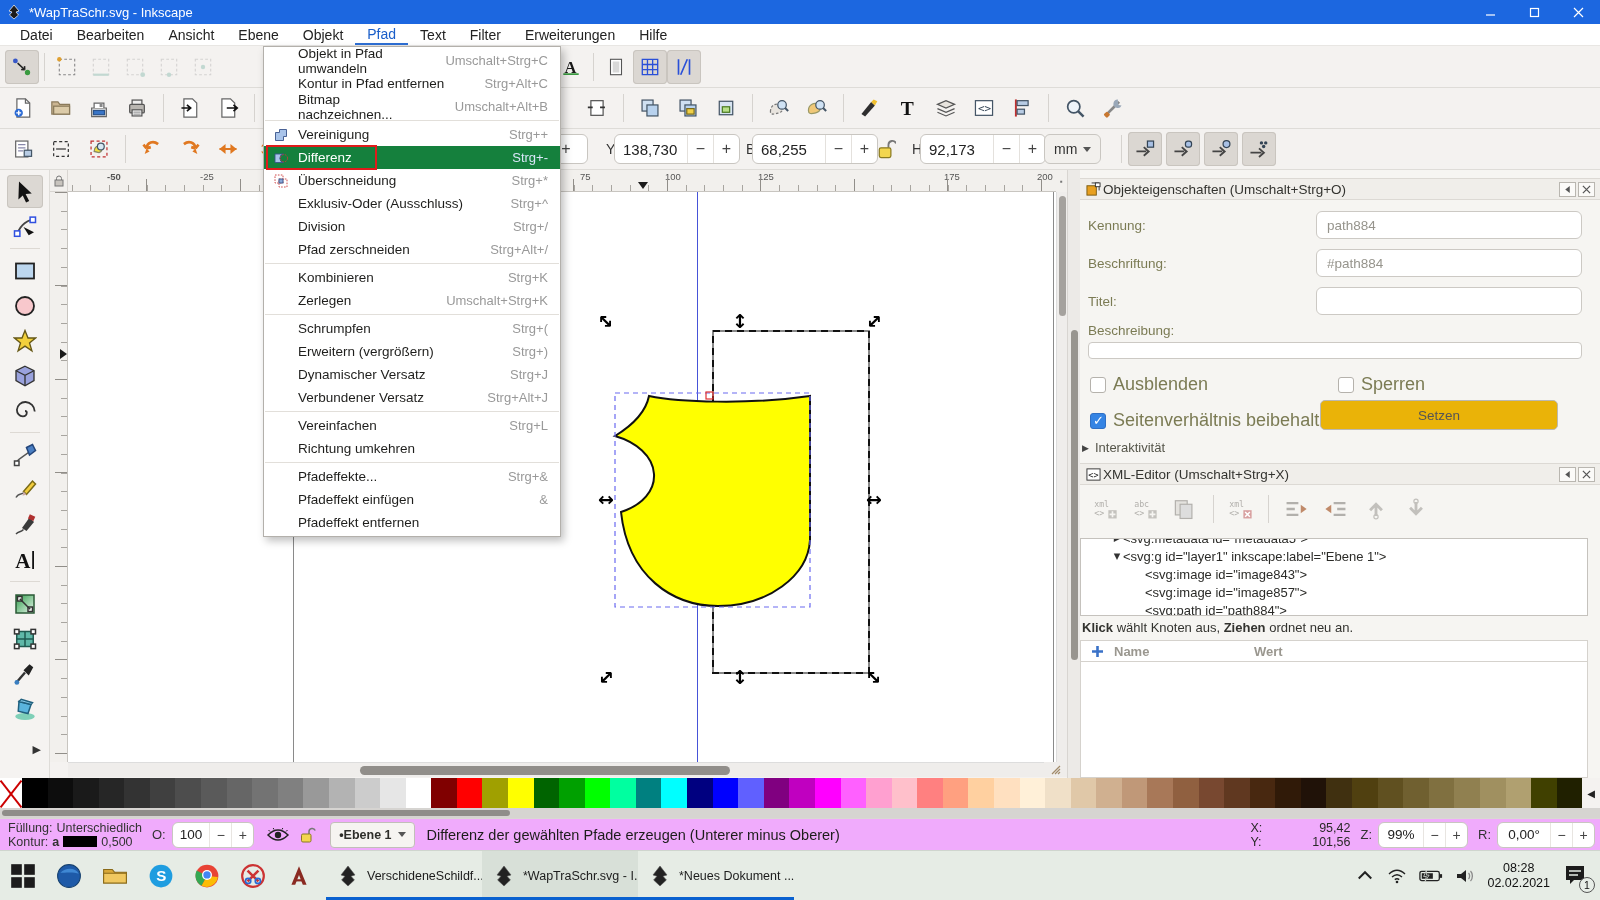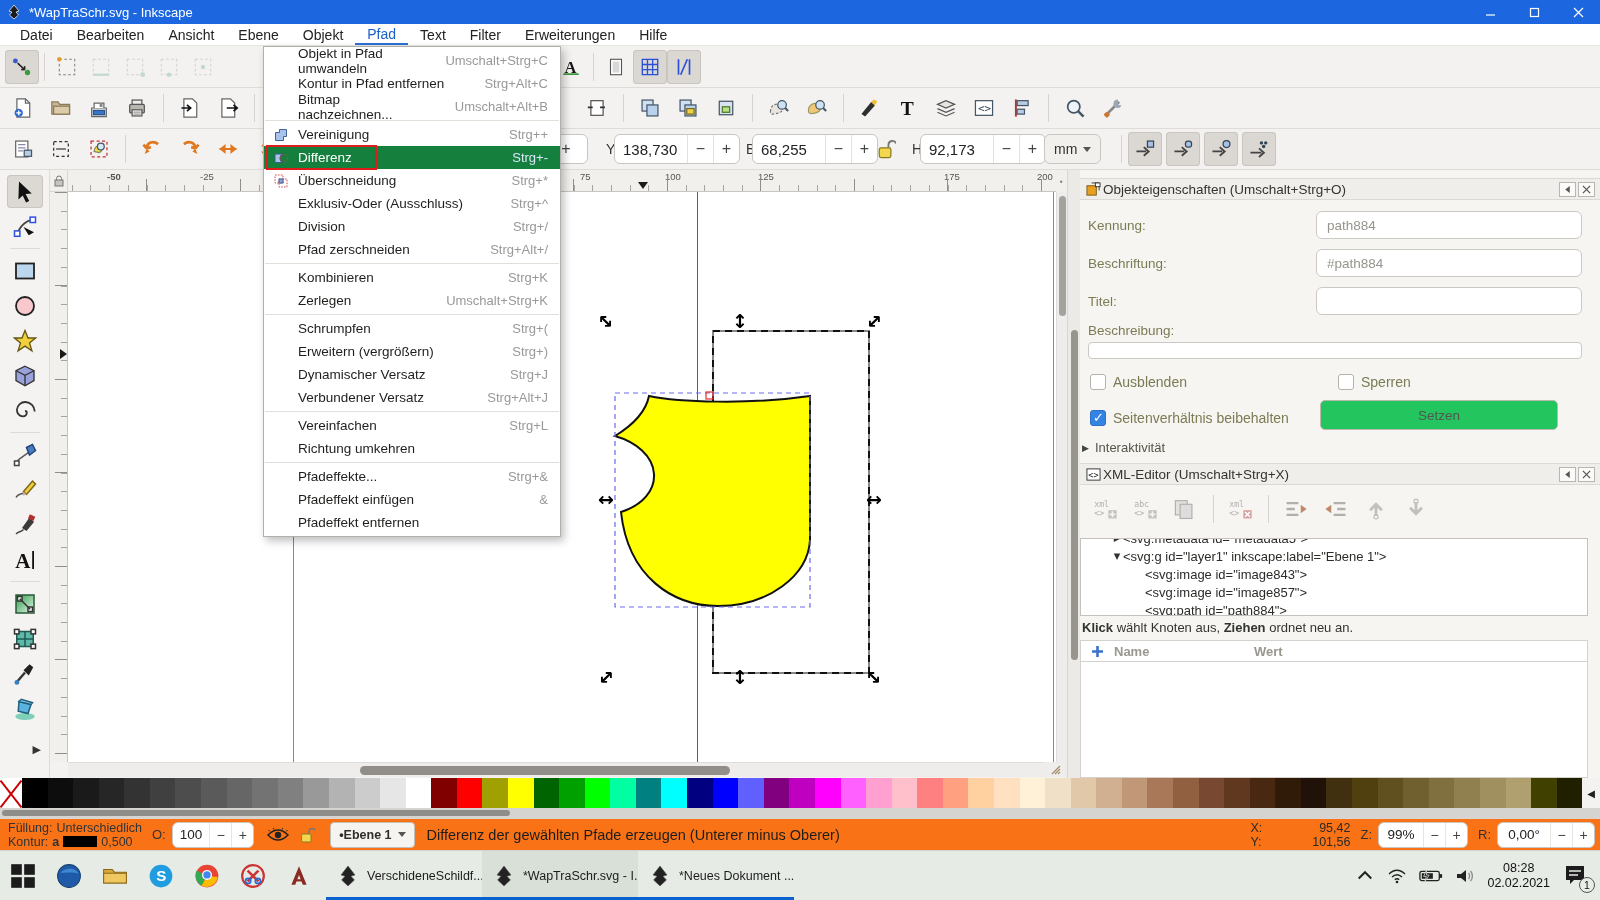--- a/index.html
+++ b/index.html
@@ -80,25 +80,25 @@
   #panel-scrollstrip{position:absolute;left:0;top:0;width:12px;height:100%;background:#eceae7}
   #panel-scrollstrip .thumb{position:absolute;left:3px;top:160px;width:7px;height:330px;border-radius:4px;background:#98958f}
   .panelheader{position:absolute;left:12px;width:521px;height:22px;background:#f0eeea;border-top:1px solid #dcd9d4;border-bottom:1px solid #dcd9d4;display:flex;align-items:center;gap:2px;padding:0 6px;font-size:13.5px;color:#33332f}
   .panelheader .ico{width:15px;height:15px}
   .hdrbtn{width:17px;height:15px;border:1px solid #b9b6b0;background:#fbfaf8;display:flex;align-items:center;justify-content:center}
   .hdrbtn svg{width:9px;height:9px}
   .hdrbtn.dock{margin-left:auto}
   .proplabel{position:absolute;font-size:13.5px;color:#7b7b54}
   .propinput{position:absolute;height:28px;background:#fff;border:1px solid #ccc9c4;border-radius:6px;font-size:13.5px;color:#96948c;padding:0 10px;font-family:"Liberation Sans",sans-serif}
   .propinput.thin{height:17px;border-radius:4px}
-  .cb{position:absolute;display:flex;align-items:center;gap:7px;font-size:14px;color:#7b7b54}
+  .cb{position:absolute;display:flex;align-items:center;gap:7px;font-size:18px;color:#7b7b54}
   .cbbox{width:16px;height:16px;border:1px solid #b5b2ac;border-radius:3px;background:#fff;position:relative}
   .cbbox.checked{background:#3584e4;border-color:#2f6fc4}
   .cbbox.checked::after{content:"✓";position:absolute;left:2px;top:-1px;color:#fff;font-size:13px;font-weight:bold}
-  #setzen-btn{position:absolute;background:#22c55e;border:1px solid #bbb8b2;border-radius:5px;font-size:13.5px;color:#555;display:flex;align-items:center;justify-content:center}
+  #setzen-btn{position:absolute;background:#eab308;border:1px solid #bbb8b2;border-radius:5px;font-size:13.5px;color:#555;display:flex;align-items:center;justify-content:center}
   .expander{position:absolute;font-size:13px;color:#55554a;display:flex;gap:6px;align-items:center}
   .expander .tri{font-size:9px;color:#444;font-family:"DejaVu Sans",sans-serif}
 
   #xml-toolbar{position:absolute;left:20px;top:322px;display:flex;align-items:center;gap:4px}
   #xml-toolbar .tbtn{width:36px;height:34px}
   #xml-tree{position:absolute;left:12px;top:368px;width:508px;height:78px;background:#fff;border:1px solid #c5c2bd;overflow:hidden;font-size:13px;color:#2b2b28}
   .treerow{display:flex;align-items:center;height:18px;white-space:nowrap}
   .treerow .tri{width:12px;font-size:8.5px;color:#333;font-family:"DejaVu Sans",sans-serif;text-align:center;flex:0 0 auto}
   #xml-hint{position:absolute;left:14px;top:450px;font-size:13px;color:#33332f}
   #attr-header{position:absolute;left:12px;top:470px;width:508px;height:22px;background:#fff;border:1px solid #d5d2cd;display:flex;align-items:center;font-size:13px;color:#9a978f;font-weight:bold}
@@ -110,21 +110,21 @@
   .swatch{flex:1 1 0;min-width:0}
   #swatch-none{flex:0 0 22px;background:#fff;position:relative;overflow:hidden}
   #swatch-none::before,#swatch-none::after{content:"";position:absolute;left:-6px;right:-6px;top:50%;height:2px;background:#c00}
   #swatch-none::before{transform:rotate(52deg)}
   #swatch-none::after{transform:rotate(-52deg)}
   #palette-arrow{flex:0 0 18px;display:flex;align-items:center;justify-content:center;font-size:10px;color:#222;font-family:"DejaVu Sans",sans-serif;background:#f4f2f0}
   #palette-scroll{left:0;top:808px;width:1600px;height:10px;background:#d6d4d1}
   #palette-scroll .thumb{position:absolute;left:2px;top:2px;width:508px;height:6px;border-radius:3px;background:#8f8d89}
 
   
-  #statusbar{left:0;top:818px;width:1600px;height:32px;background:#f97316;border-top:1px solid #dad7d3;display:flex;align-items:center;font-size:13px;color:#333}
+  #statusbar{left:0;top:818px;width:1600px;height:32px;background:#f0abfc;border-top:1px solid #dad7d3;display:flex;align-items:center;font-size:13px;color:#333}
   #fillstroke{display:flex;flex-direction:column;justify-content:center;line-height:14px;padding-left:8px;font-size:12.5px}
   #fillstroke .row{display:flex;align-items:center;gap:4px}
   #stroke-swatch{width:34px;height:11px;background:#000;display:inline-block}
   .minipill{background:#fff;border:1px solid #c9c6c1;border-radius:6px;height:26px;display:flex;align-items:center;overflow:hidden}
   .minipill .val{padding:0 7px;font-size:13.5px;color:#222}
   .minipill .spin{width:22px;height:100%;display:flex;align-items:center;justify-content:center;font-size:14px;color:#444;border-left:1px solid #e8e5e1}
   #layer-btn{margin-left:14px;background:#f6f4f1;border:1px solid #c2bfb9;border-radius:4px;height:26px;display:flex;align-items:center;gap:6px;padding:0 8px;font-size:12.5px;font-weight:bold;color:#2e2e2a}
   #status-msg{margin-left:12px;font-size:14.5px;color:#1d1d1b;white-space:nowrap;overflow:hidden}
   #coords{margin-left:auto;display:flex;flex-direction:column;font-size:12.5px;line-height:14px;color:#2a2a28;min-width:100px}
   #coords .crow{display:flex;justify-content:space-between;gap:6px}

